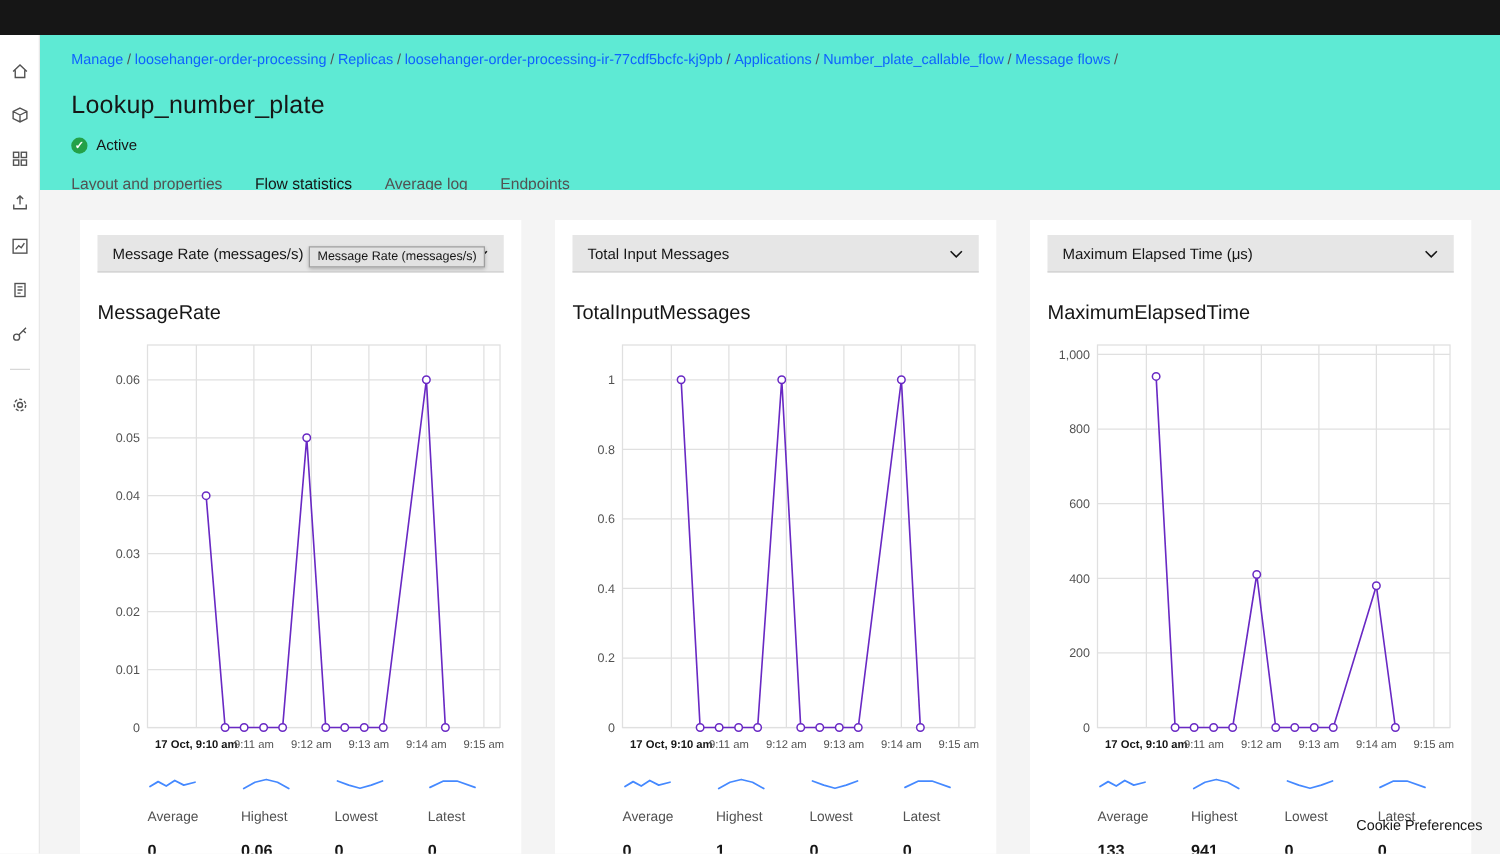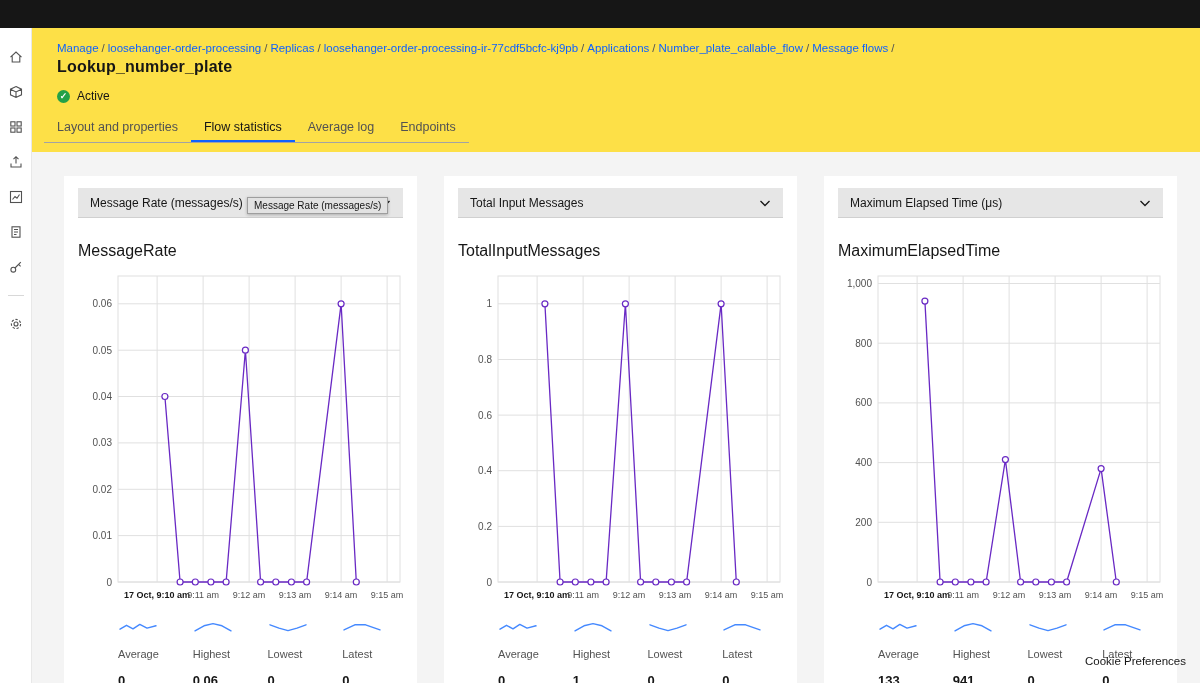--- a/index.html
+++ b/index.html
@@ -4,25 +4,25 @@
 <style>
   *{margin:0;padding:0;box-sizing:border-box}
   html,body{width:1200px;height:683px;overflow:hidden}
   body{position:relative;background:#f4f4f4;font-family:"Liberation Sans",sans-serif;color:#161616}
   .topbar{position:absolute;top:0;left:0;width:1200px;height:28px;background:#161616;z-index:10}
   .sidebar{position:absolute;top:28px;left:0;width:32px;height:655px;background:#fff;border-right:1px solid #e8e8e8;display:flex;flex-direction:column;align-items:center;padding-top:20px;gap:17px;z-index:6}
   .side-icon{width:18px;height:18px;display:flex;align-items:center;justify-content:center;cursor:pointer}
   .side-icon svg{stroke:#525252;fill:none;stroke-width:1.1}
   .side-divider{width:16px;height:1px;background:#d8d8d8;margin:2px 0}
   .main{position:absolute;left:32px;top:28px;width:1168px;height:655px}
-  .page-head{background:#fde047;height:124px;padding:14px 0 0 25px;position:relative}
+  .page-head{background:#5eead4;height:124px;padding:14px 0 0 25px;position:relative}
   .breadcrumb{font-size:11.5px;white-space:nowrap}
   .breadcrumb a{color:#0f62fe;text-decoration:none;cursor:pointer}
   .breadcrumb .sep{color:#525252;padding:0 3px}
-  h1.title{font-size:16px;font-weight:700;color:#161616;margin-top:4px;letter-spacing:.2px}
+  h1.title{font-size:20px;font-weight:400;color:#161616;margin-top:19px;letter-spacing:.2px}
   .status{display:flex;align-items:center;gap:7px;margin-top:13px;font-size:12px;color:#161616}
   .status-dot{width:13px;height:13px;border-radius:50%;background:#24a148;color:#fff;font-size:9px;line-height:13px;display:flex;align-items:center;justify-content:center;font-weight:700}
   .tabs{display:flex;margin-left:-13px;margin-top:11px;width:fit-content;border-bottom:1px solid #a3a3a3}
   .tab{padding:6px 13px 6px;font-size:12.5px;color:#525252;border-bottom:2px solid transparent;cursor:pointer;white-space:nowrap}
   .tab.active{color:#161616;font-weight:400;border-bottom-color:#0f62fe}
   .content{position:absolute;top:124px;left:0;right:0;bottom:0;background:#f4f4f4;padding:24px 0 0 32px;display:flex;gap:27px}
   .card{width:353px;height:540px;background:#fff;padding:12px 14px;flex:none}
   .dropdown{height:30px;background:#e6e6e6;border-bottom:1px solid #d0d0d0;display:flex;align-items:center;justify-content:space-between;padding:0 12px;font-size:12px;color:#161616;cursor:pointer}
   .dropdown svg{flex:none}
   .chart-title{font-size:16px;font-weight:400;color:#161616;margin-top:24px}

